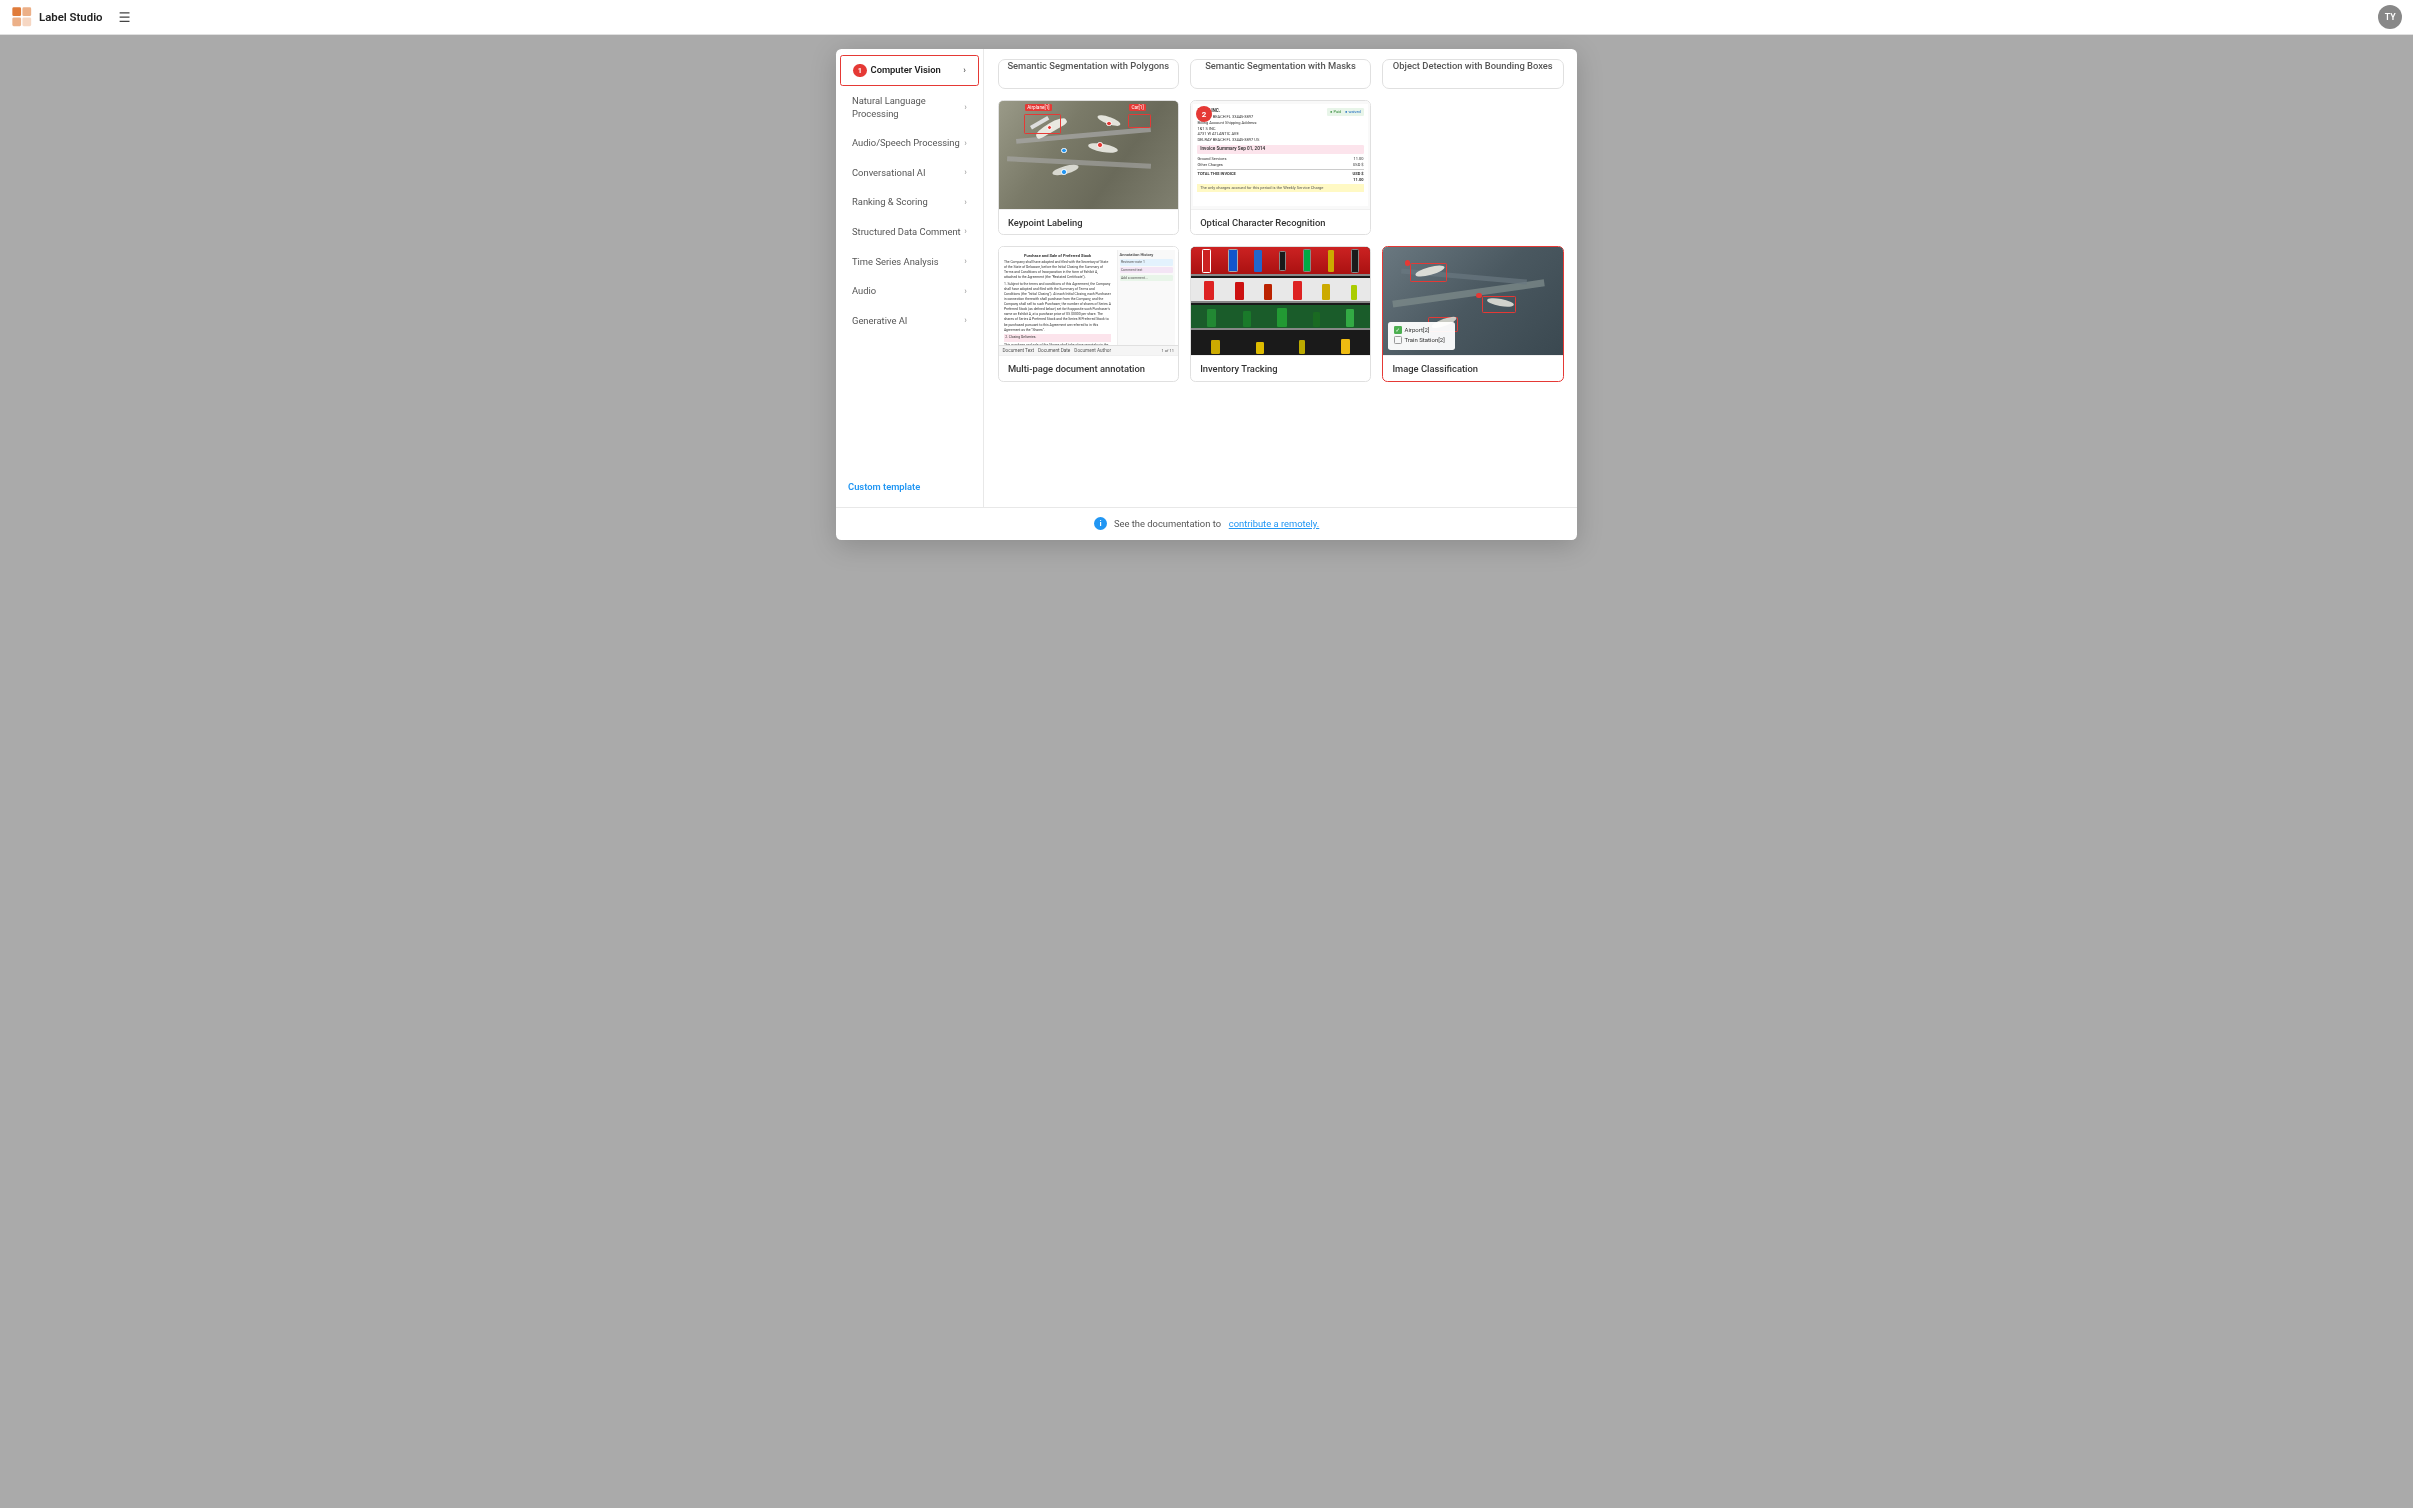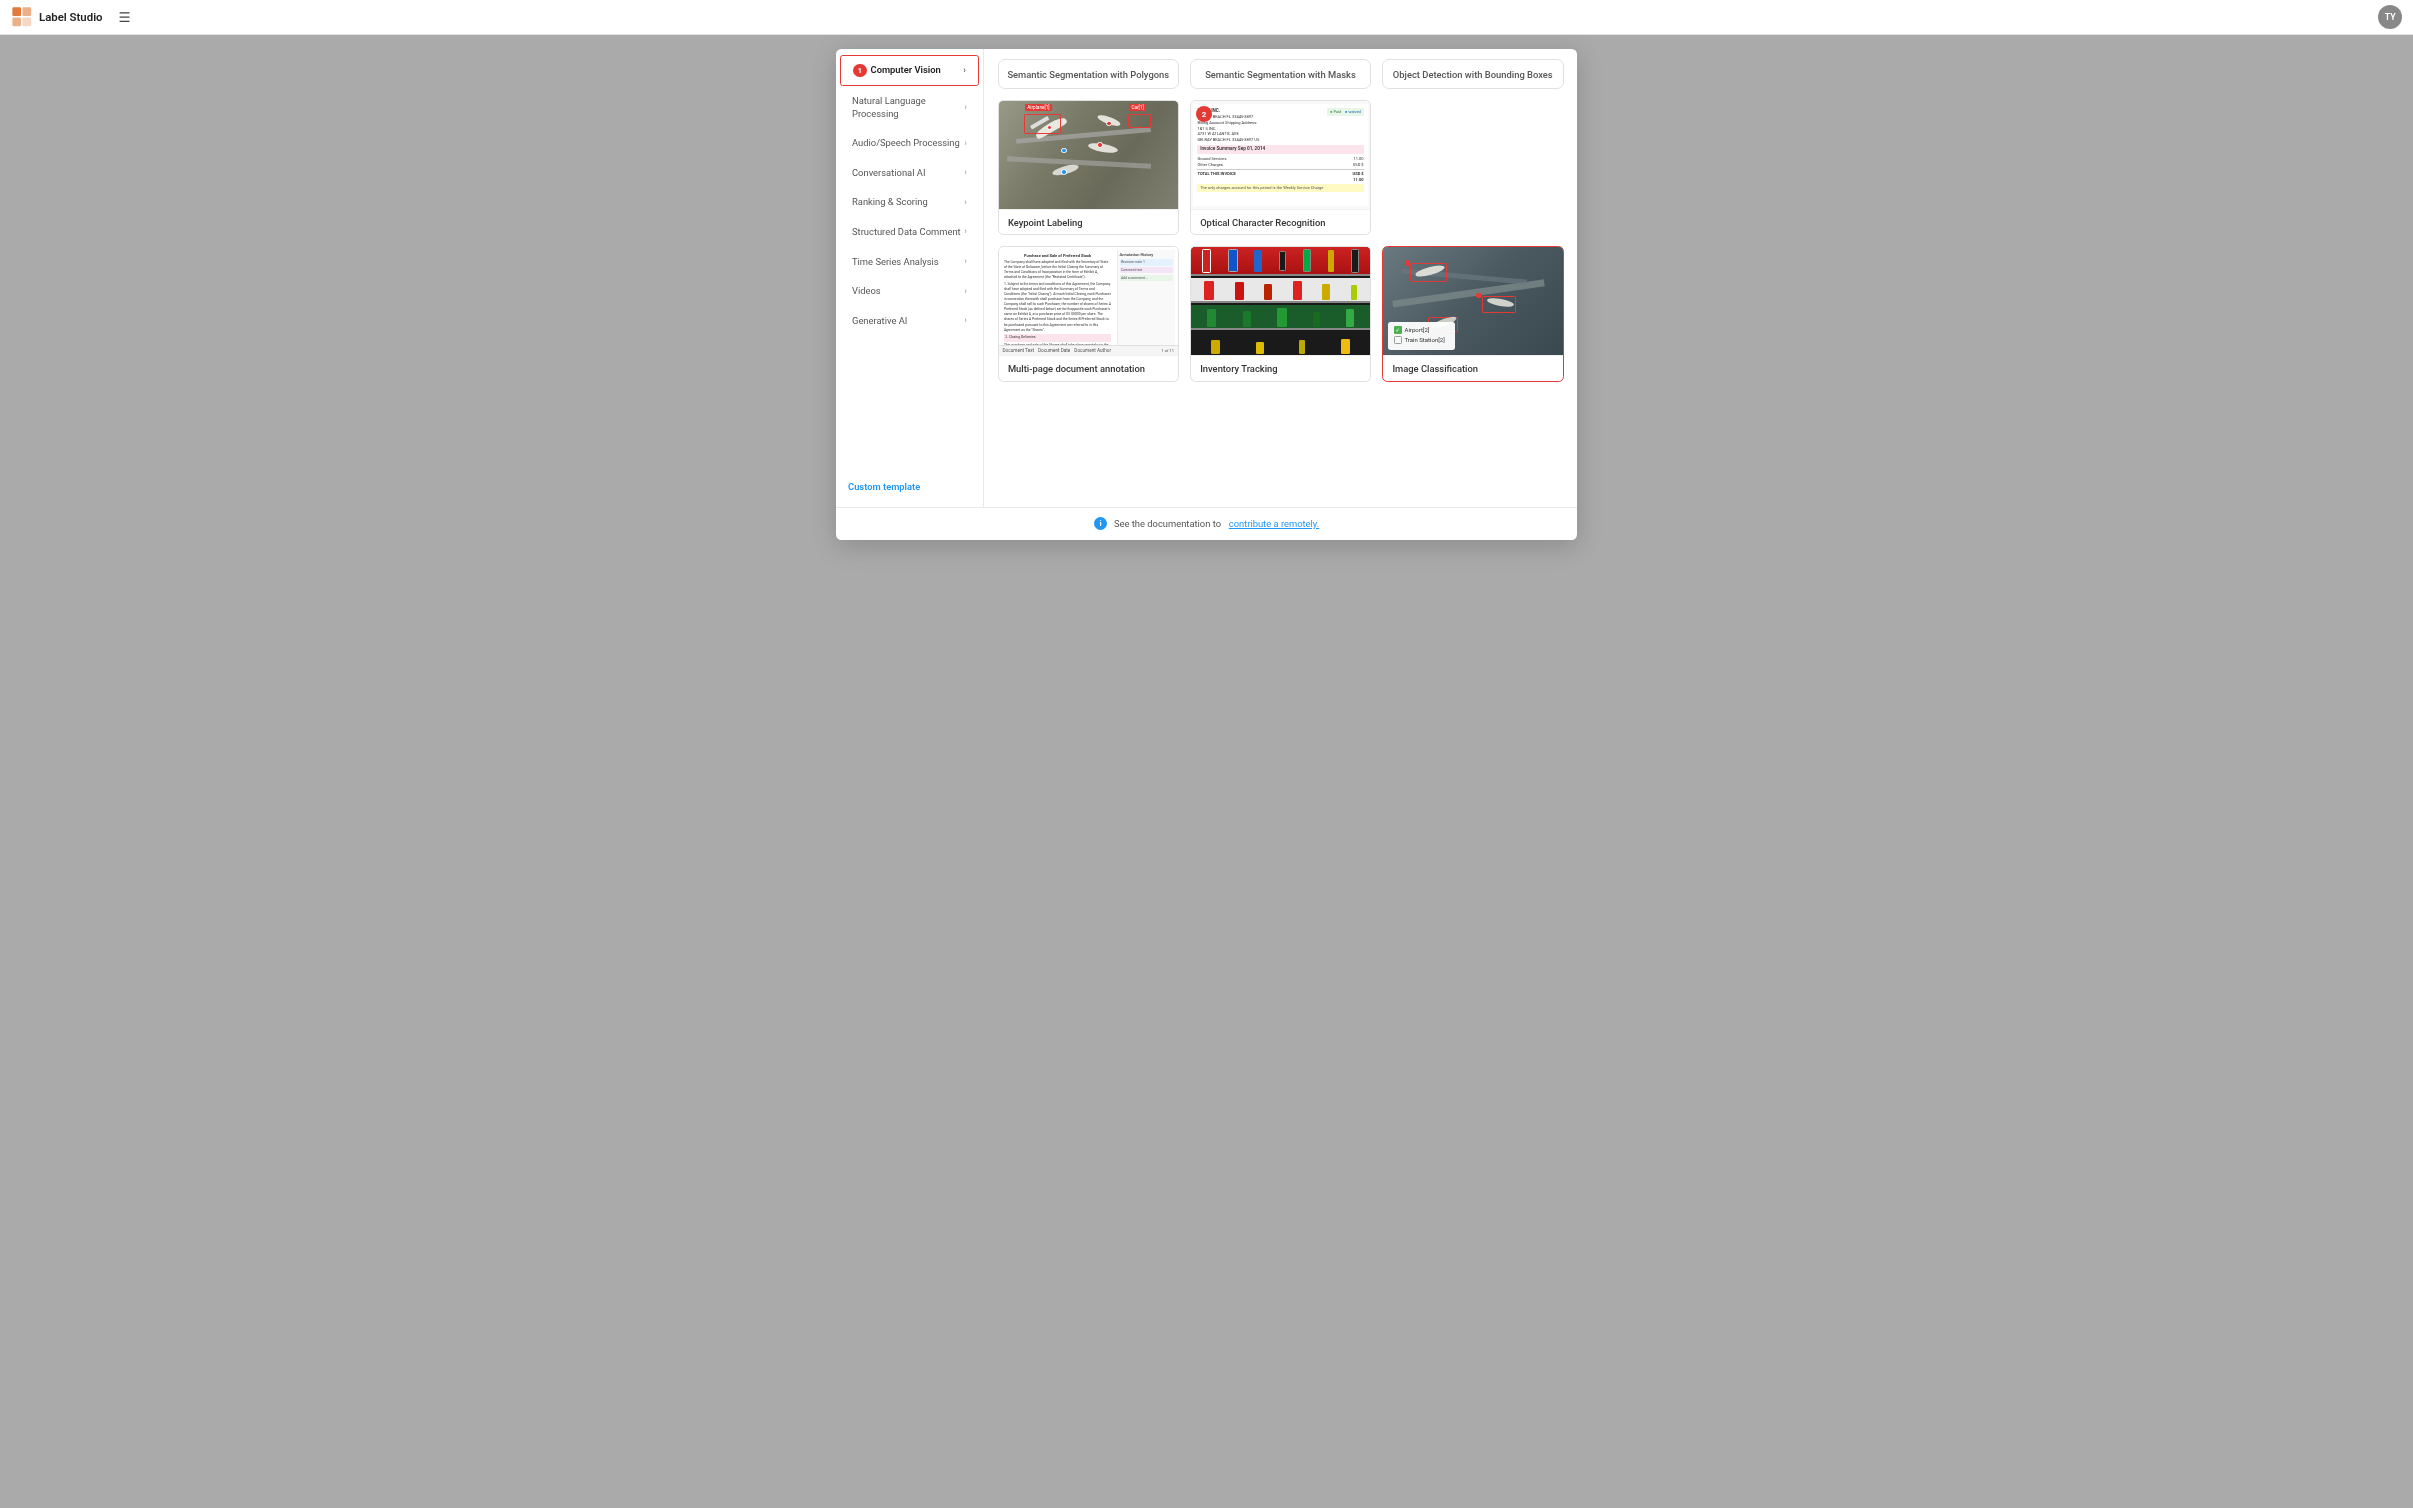--- a/index.html
+++ b/index.html
@@ -343,21 +343,21 @@
       grid-template-columns: 1fr 1fr 1fr;
       gap: 10.8px;
       margin-bottom: 10.8px;
     }
     .partial-card {
       border: 0.7px solid #e0e0e0;
       border-radius: 7px;
       overflow: hidden;
       height: 30px;
       display: flex;
-      align-items: center;
+      align-items: flex-start;
       justify-content: center;
     }
     .partial-label {
       font-size: 9.4px;
       color: #555;
       font-weight: 500;
     }
 
     
     .modal-footer {
@@ -489,21 +489,21 @@
         </div>
         <div class="sidebar-item">
           <span style="flex:1">Structured Data Comment</span>
           <span class="chevron">›</span>
         </div>
         <div class="sidebar-item">
           <span style="flex:1">Time Series Analysis</span>
           <span class="chevron">›</span>
         </div>
         <div class="sidebar-item">
-          <span style="flex:1">Videos</span>
+          <span style="flex:1">Audio</span>
           <span class="chevron">›</span>
         </div>
         <div class="sidebar-item">
           <span style="flex:1">Generative AI</span>
           <span class="chevron">›</span>
         </div>
         <div class="sidebar-custom">Custom template</div>
       </div>
 
       <div class="main-content">

